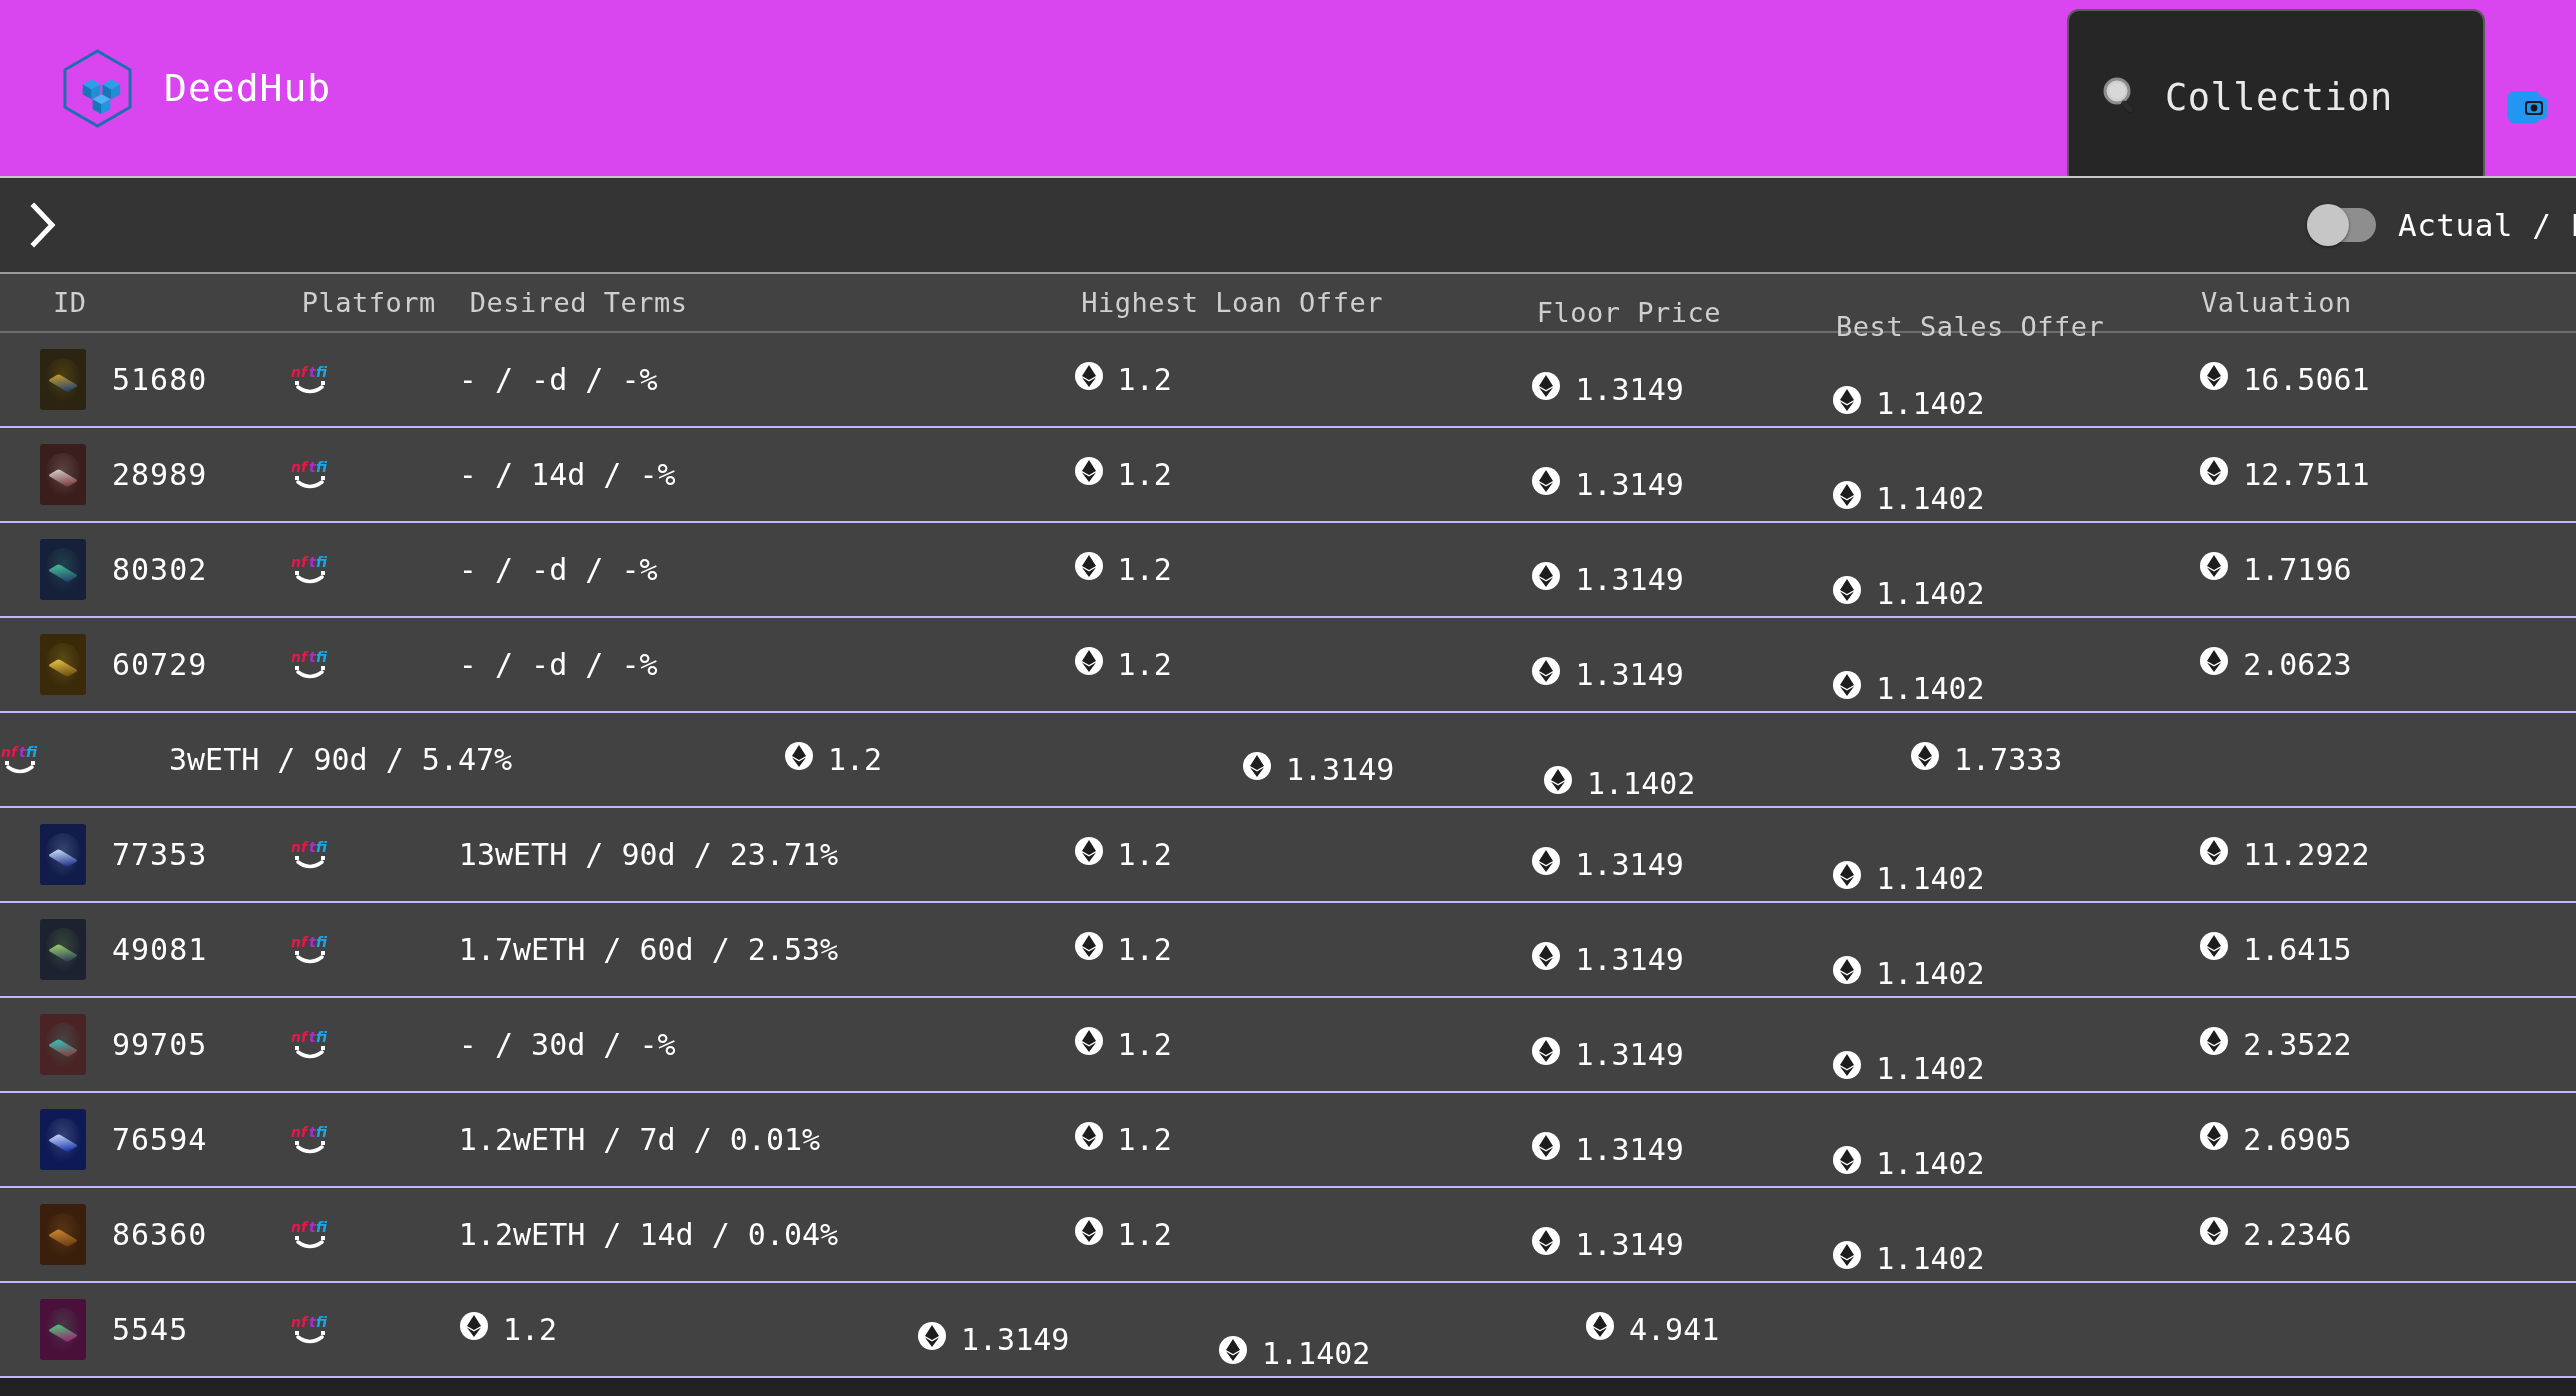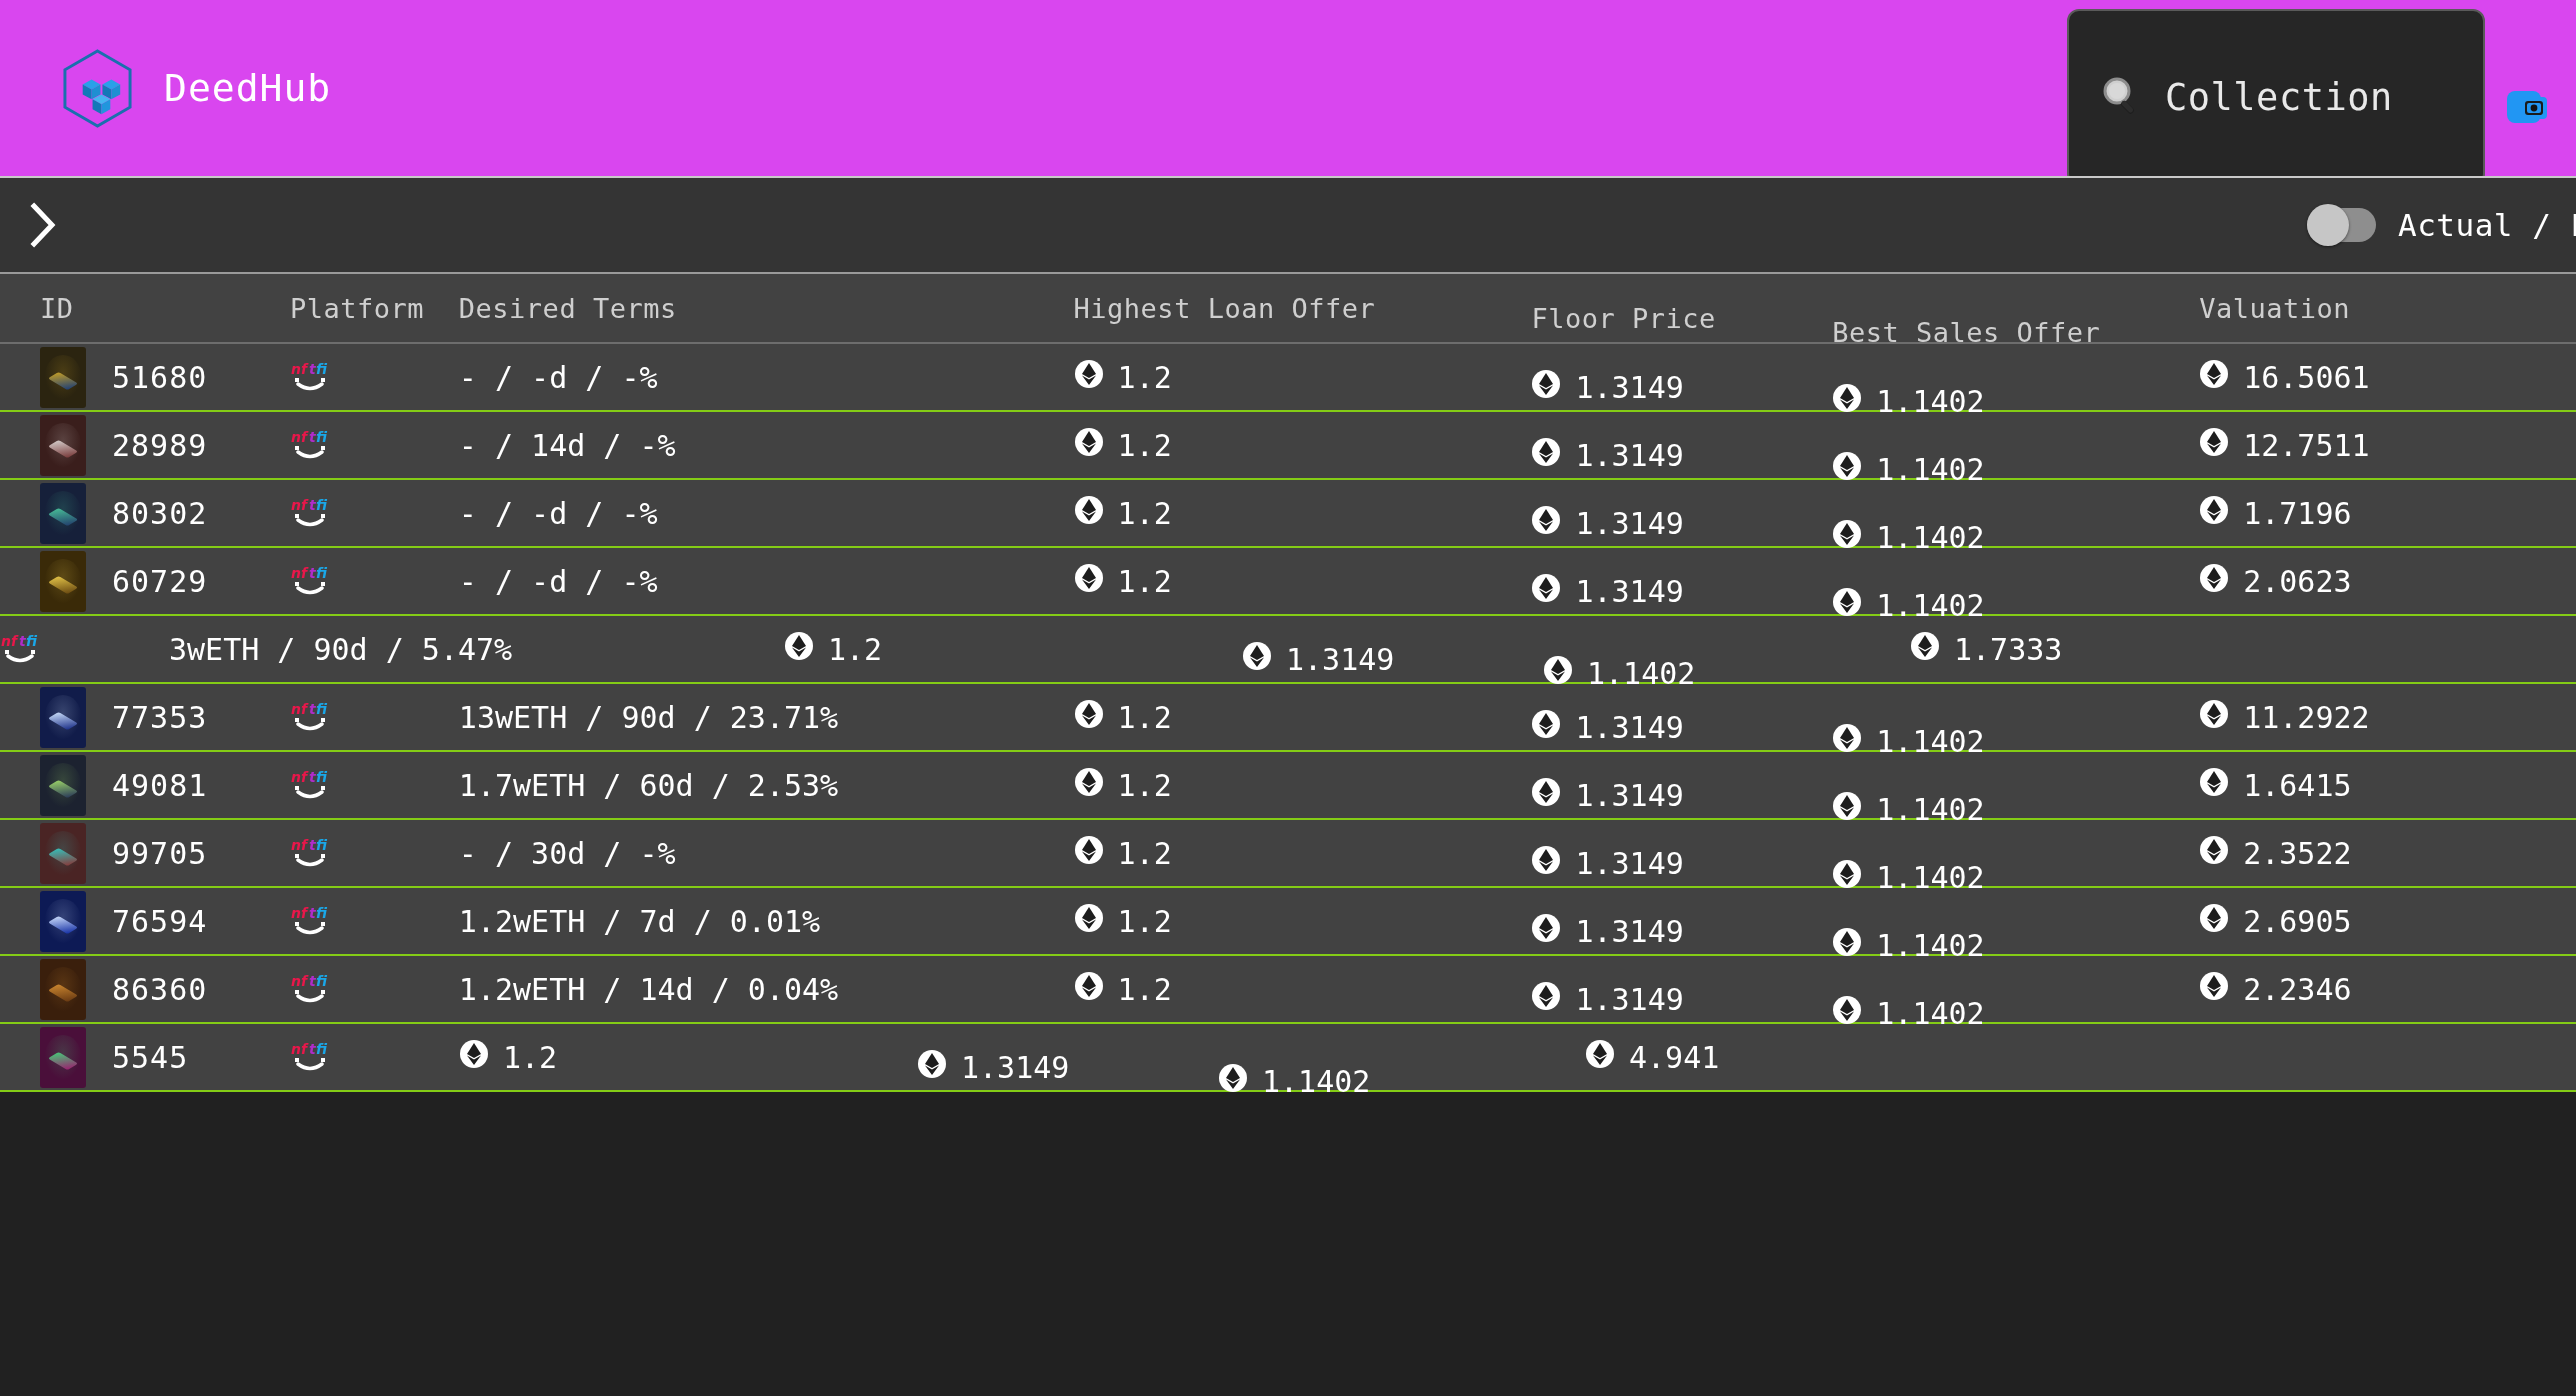--- a/index.html
+++ b/index.html
@@ -96,27 +96,28 @@
     font-size: 31px;
     white-space: nowrap;
     letter-spacing: 0.5px;
   }
 
   
   .table-wrap { background: #424242; }
   .row {
     display: flex;
     align-items: center;
-    height: 68px;
-    border-bottom: 2px solid #84cc16;
+    height: 95px;
+    border-bottom: 2px solid #c4b5fd;
   }
   .row.header {
-    height: 70px;
+    height: 59px;
     border-bottom: 2px solid #6d6d6d;
     background: #424242;
+    padding-left: 13px;
   }
   .row.header .cell { color: #cfcfcf; font-size: 27px; letter-spacing: 0.5px; }
   .cell {
     color: #ffffff;
     font-size: 30px;
     display: flex;
     align-items: center;
     white-space: nowrap;
     overflow: hidden;
   }

